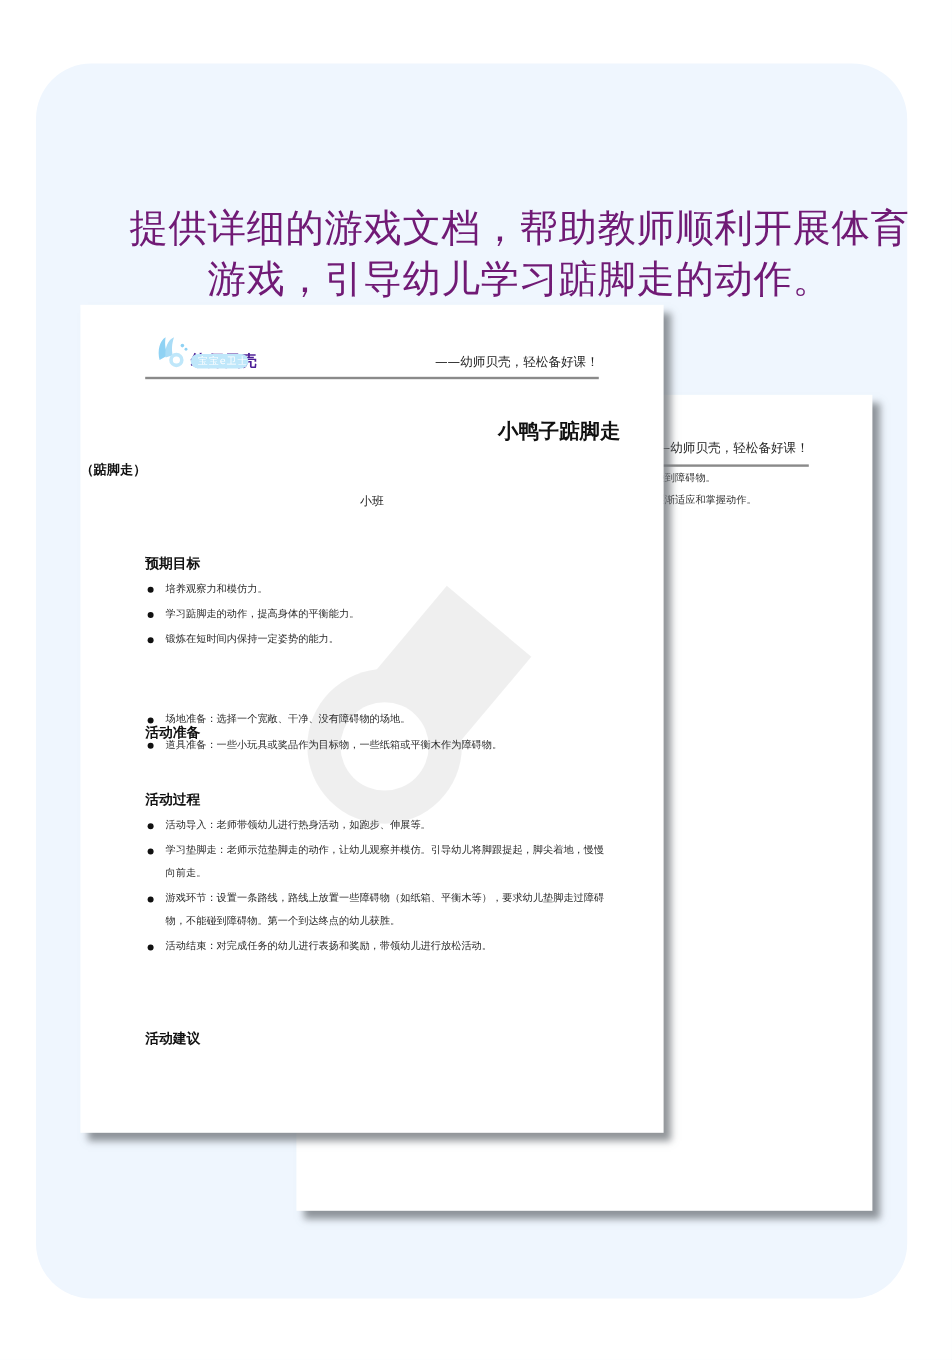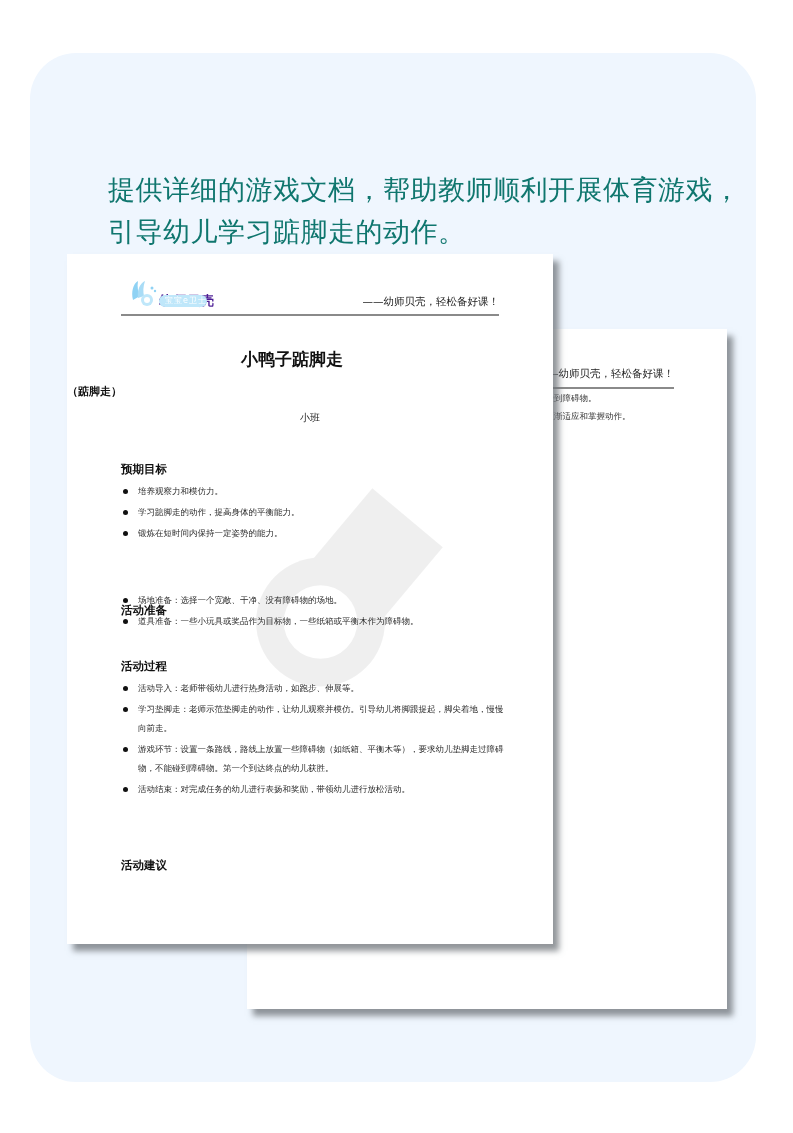--- a/index.html
+++ b/index.html
@@ -5,21 +5,21 @@
     * { margin: 0; padding: 0; box-sizing: border-box; }
     html, body { width: 793px; height: 1133px; background: #ffffff; overflow: hidden; }
     body { position: relative; font-family: "DejaVu Sans", "Liberation Sans", sans-serif; color: #1a1a1a; }
 
     .card {
       position: absolute; left: 30px; top: 53px; width: 726px; height: 1029px;
       background: #eff6fe; border-radius: 46px;
     }
     .intro {
       position: absolute; left: 78px; top: 116px; width: 650px;
-      font-size: 27px; line-height: 42px; color: #0f766e; letter-spacing: 0.5px;
+      font-size: 32px; line-height: 42px; color: #701a75; letter-spacing: 0.5px; text-align: center;
     }
 
     .page {
       position: absolute; background: #ffffff;
       box-shadow: 6px 7px 6px rgba(110,115,120,0.75);
     }
     .page-back { left: 247px; top: 329px; width: 480px; height: 680px; }
     .page-front { left: 67px; top: 254px; width: 486px; height: 690px; }
 
     
@@ -30,21 +30,21 @@
     .back-line.l2 { top: 82px; left: 290px; }
 
     
     .logo { position: absolute; left: 62px; top: 22px; width: 100px; height: 36px; }
     .logo .mark { position: absolute; left: 0; top: 2px; width: 30px; height: 30px; }
     .logo .brand { position: absolute; left: 30px; top: 16px; font-size: 13px; font-weight: bold; color: #4c1d95; letter-spacing: 1px; }
     .logo .tag { position: absolute; left: 30px; top: 19px; height: 12px; width: 48px; background: #bfe7fa; border-radius: 6px; font-size: 8px; color: #ffffff; text-align: right; line-height: 12px; letter-spacing: 1px; }
     .slogan { position: absolute; right: 54px; top: 41px; font-size: 10.5px; color: #222; }
     .header-rule { position: absolute; left: 54px; top: 60px; width: 378px; height: 2px; background: #8a8a8a; }
 
-    .doc-title { position: absolute; left: 0; top: 94px; width: 450px; text-align: center; font-size: 17px; font-weight: bold; color: #111; }
+    .doc-title { position: absolute; left: 0; top: 94px; width: 450px; text-align: right; font-size: 17px; font-weight: bold; color: #111; }
     .doc-subtitle { position: absolute; left: 0; top: 130px; width: 486px; text-align: left; font-size: 11px; font-weight: bold; color: #111; }
     .doc-class { position: absolute; left: 0; top: 157px; width: 486px; text-align: center; font-size: 10px; color: #222; }
 
     .section-title { position: absolute; left: 54px; font-size: 11.5px; font-weight: bold; color: #111; }
     .bullets { position: absolute; left: 54px; width: 390px; list-style: none; }
     .bullets li { position: relative; padding-left: 17px; font-size: 8.5px; line-height: 19px; color: #2a2a2a; margin-bottom: 2px; }
     .bullets li::before { content: ""; position: absolute; left: 2px; top: 7px; width: 5px; height: 5px; border-radius: 50%; background: #111; }
 
     .watermark { position: absolute; left: 150px; top: 230px; width: 230px; height: 230px; opacity: 0.06; }
   </style>

